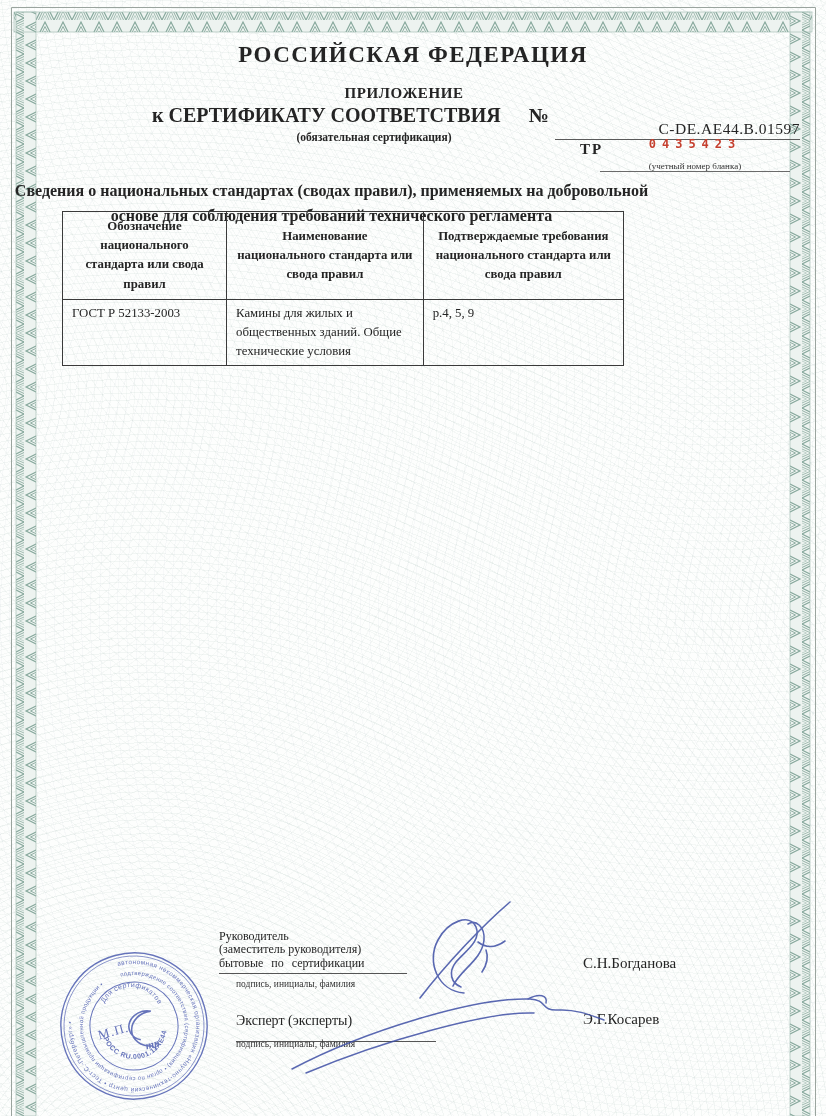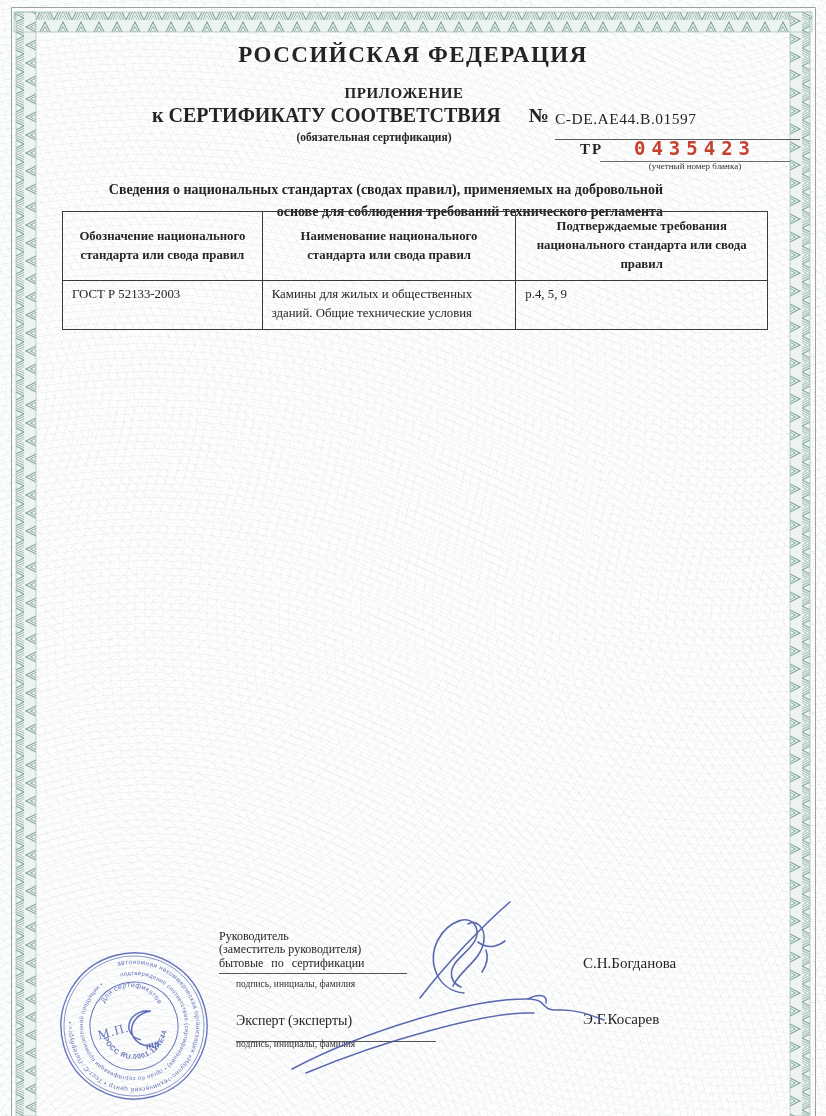--- a/index.html
+++ b/index.html
@@ -14,30 +14,30 @@
       repeating-radial-gradient(circle at 18% 108%, rgba(145,175,165,0.10) 0 1px, transparent 1px 7px),
       repeating-radial-gradient(circle at 88% -6%, rgba(145,175,165,0.08) 0 1px, transparent 1px 8px),
       repeating-radial-gradient(circle at 108% 55%, rgba(150,160,185,0.06) 0 1px, transparent 1px 9px),
       repeating-radial-gradient(circle at -8% 35%, rgba(150,175,165,0.07) 0 1px, transparent 1px 8px);
   }
   .abs{position:absolute;}
   .doc-title{left:0; top:42px; width:826px; font-size:23px; font-weight:bold; letter-spacing:1.5px; text-align:center;}
   .doc-sub{left:0; top:85px; width:740px; font-size:15px; font-weight:bold; letter-spacing:0.6px; text-align:center;padding-left:34px;}
   .cert-line{left:152px; top:104px; font-size:20px; font-weight:bold; white-space:nowrap;}
   .cert-line .nosign{margin-left:28px;}
-  .cert-number{left:555px; top:110px; width:245px; text-align:left; font-size:15.5px; letter-spacing:0.5px;
-    border-bottom:1.3px solid #5a5a5a; padding-bottom:11px;}
+  .cert-number{left:555px; top:120px; width:245px; text-align:right; font-size:15.5px; letter-spacing:0.5px;
+    border-bottom:1.3px solid #5a5a5a; padding-bottom:1px;}
   .cert-kind{left:4px; top:131px; width:740px; font-size:11.5px; font-weight:bold; text-align:center;}
   .tr-label{left:580px; top:141px; font-size:15px; font-weight:bold; letter-spacing:2px;}
   .blank-number{left:600px; top:137px; width:190px; text-align:center;
-    font-family:"DejaVu Sans Mono",monospace; font-size:19px; font-weight:600; letter-spacing:6px;
-    border-bottom:1px solid #6a6a6a; padding-bottom:2px;}
+    font-family:"DejaVu Sans Mono",monospace; font-size:12px; font-weight:600; letter-spacing:6px;
+    border-bottom:1px solid #6a6a6a; padding-bottom:20px;}
   .blank-caption{left:602px; top:161px; width:186px; text-align:center; font-size:9px; color:#333;}
-  .intro{left:0; top:179px; width:663px; text-align:right; font-size:14px; font-weight:bold; line-height:1.55;}
-  table.std{position:absolute; left:62px; top:211px; width:706px; border-collapse:collapse;
+  .intro{left:0; top:179px; width:663px; text-align:center; font-size:16px; font-weight:bold; line-height:1.55;}
+  table.std{position:absolute; left:62px; top:211px; width:562px; border-collapse:collapse;
     font-size:12.8px; line-height:1.5;}
   table.std th, table.std td{border:1.2px solid #3a3a3a; padding:4px 9px; vertical-align:top;}
   table.std th{font-weight:bold; text-align:center; vertical-align:middle; padding:5px 10px;}
   td.r1{height:56px;} td.r2{height:40px;}
   .sig-role{left:219px; top:930px; width:188px; font-size:12px; line-height:1.12;
     border-bottom:1px solid #555; padding-bottom:3px;}
   .sig-role .spread{word-spacing:5px;}
   .sig-caption1{left:236px; top:979px; font-size:9.5px; color:#333;}
   .sig-name1{left:583px; top:955px; font-size:15px;}
   .sig-role2{left:236px; top:1013px; width:200px; font-size:14px; border-bottom:1px solid #555; padding-bottom:12px;}

